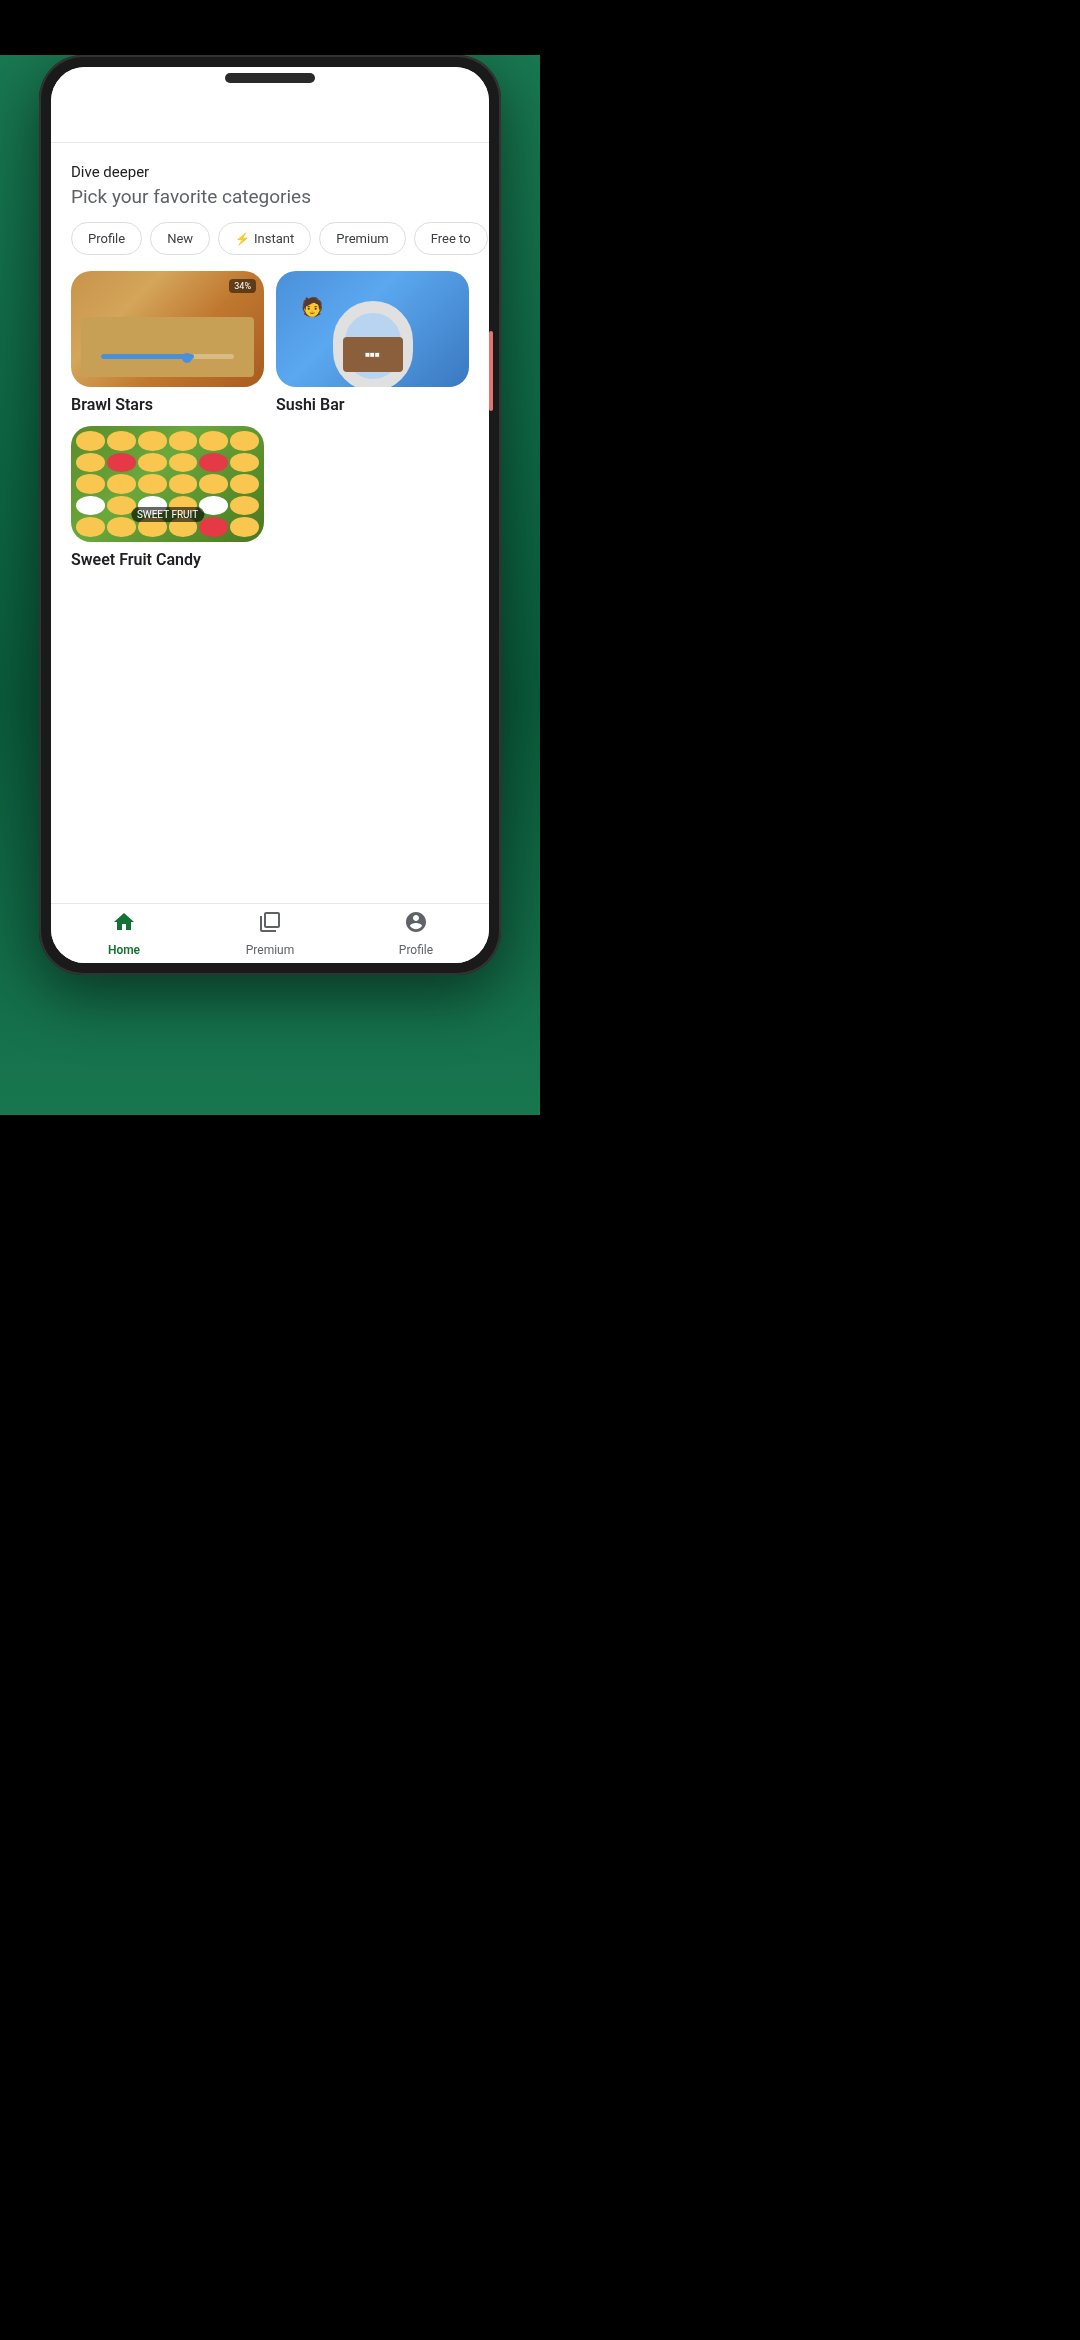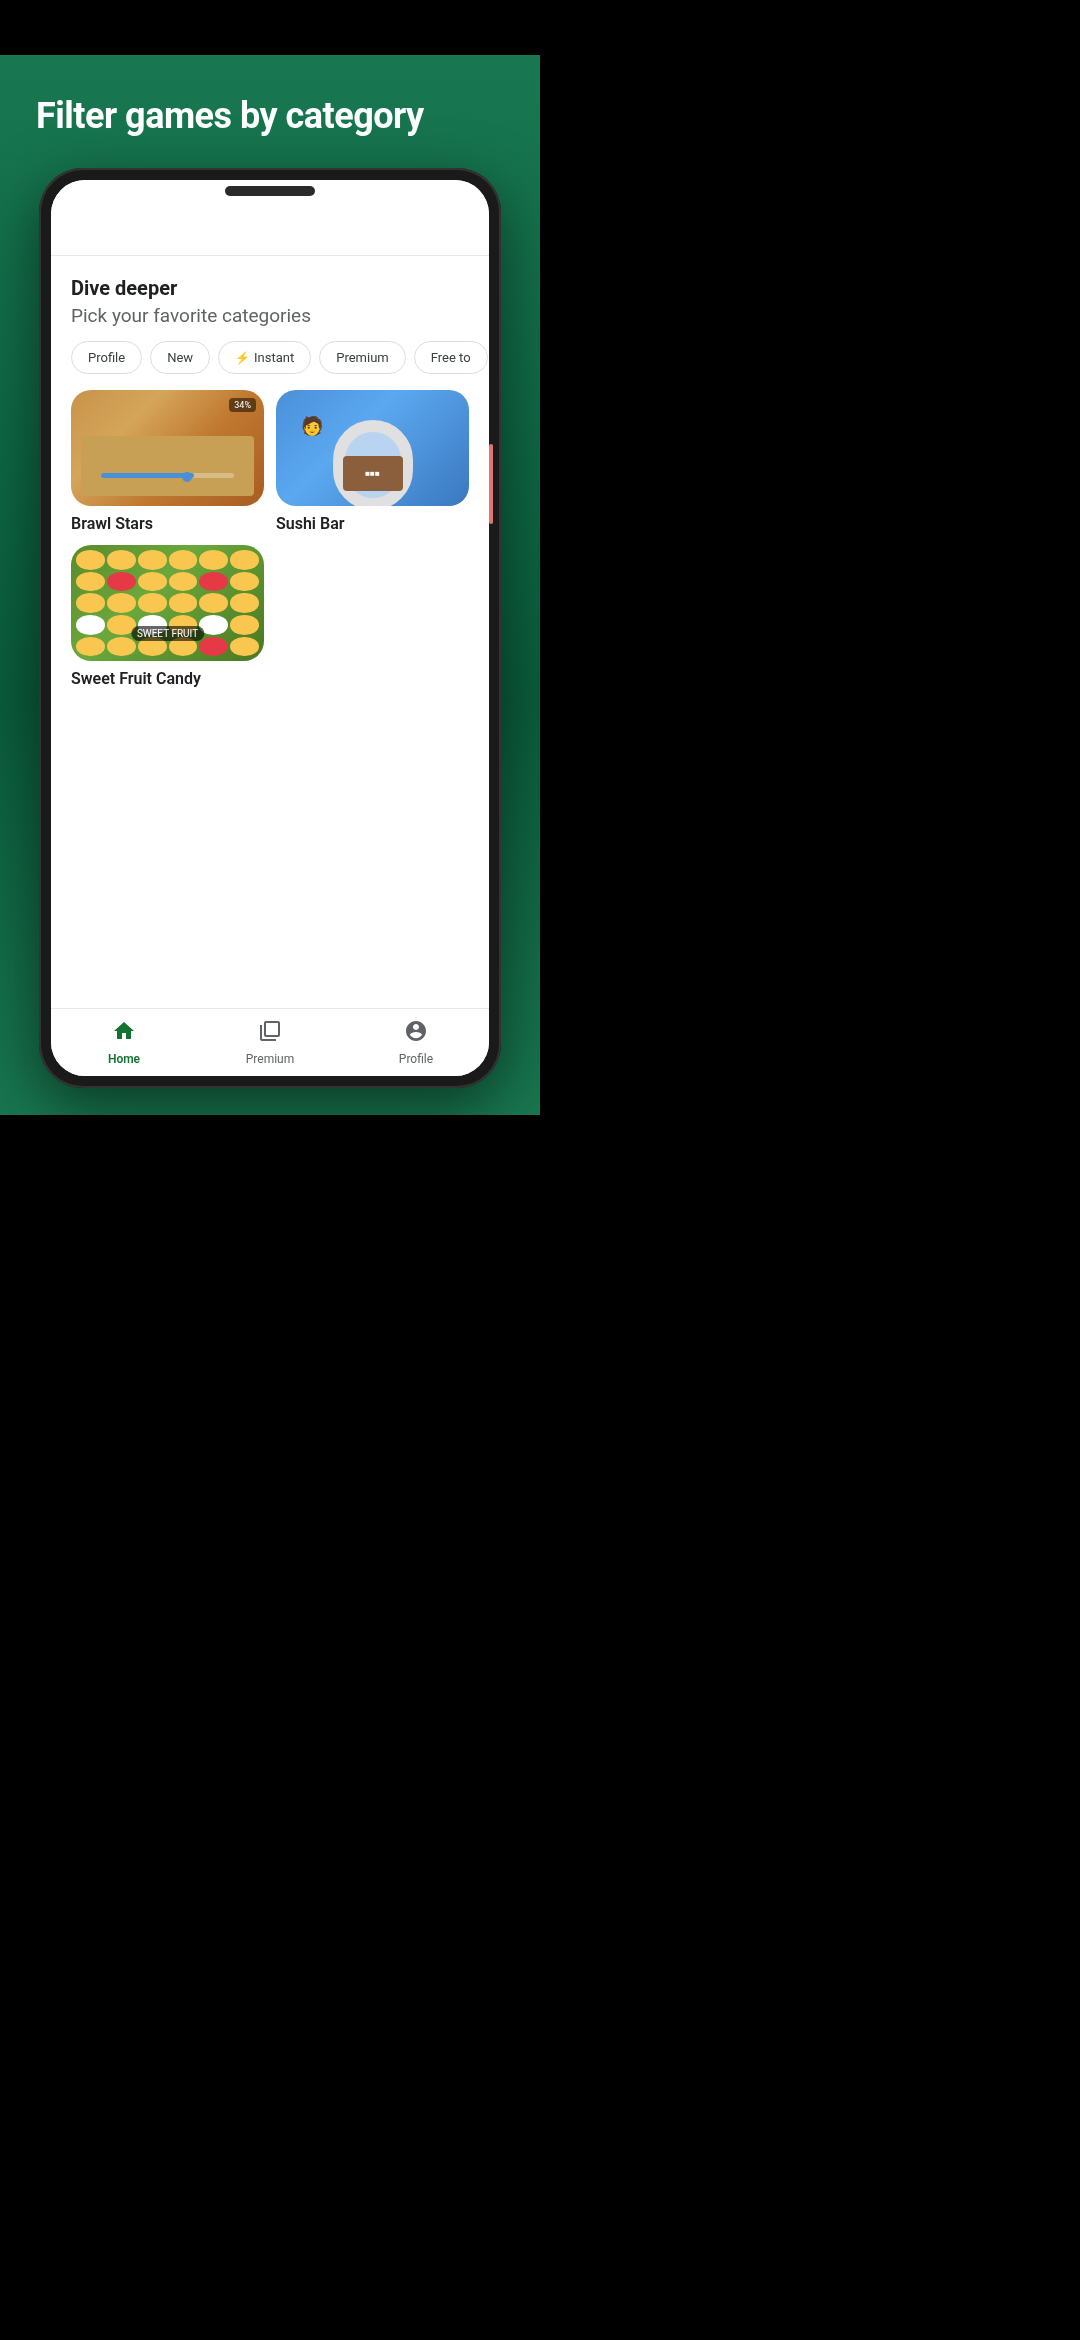--- a/index.html
+++ b/index.html
@@ -116,22 +116,22 @@
       flex: 1;
       overflow: hidden;
       padding: 20px 0 0 0;
     }
 
     .section-header {
       padding: 0 20px 14px 20px;
     }
 
     .section-title {
-      font-size: 20px;
-      font-weight: 700;
+      font-size: 15px;
+      font-weight: 400;
       color: #202124;
       margin-bottom: 4px;
     }
 
     .section-subtitle {
       font-size: 19px;
       color: #5f6368;
     }
 
     
@@ -354,21 +354,21 @@
       background: rgba(0,0,0,0.6);
       color: #fff;
       font-size: 10px;
       padding: 2px 6px;
       border-radius: 8px;
       white-space: nowrap;
     }
 
     
     .bottom-nav {
-      height: 68px;
+      height: 60px;
       background: #fff;
       border-top: 1px solid #e8e8e8;
       display: flex;
       flex-direction: row;
       align-items: center;
       flex-shrink: 0;
     }
 
     .nav-item {
       flex: 1;
@@ -418,23 +418,20 @@
       flex-shrink: 0;
     }
   </style>
 </head>
 <body>
 
 <div class="outer-bg">
 
   <div class="top-bar"></div>
 
-  <div class="hero-text">
-    <h1 class="hero-title">Filter games by category</h1>
-  </div>
 
   <div class="phone-wrapper">
     <div class="phone-frame">
       <div class="phone-notch"></div>
 
       <div class="scrollbar-hint"></div>
 
       <div class="phone-screen">
 
         <div class="phone-status-bar"></div>

